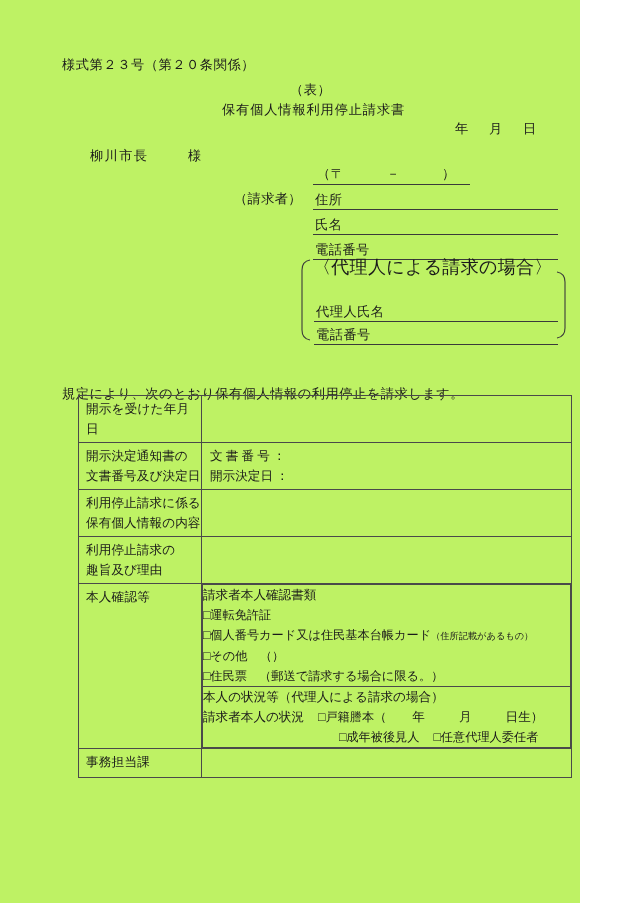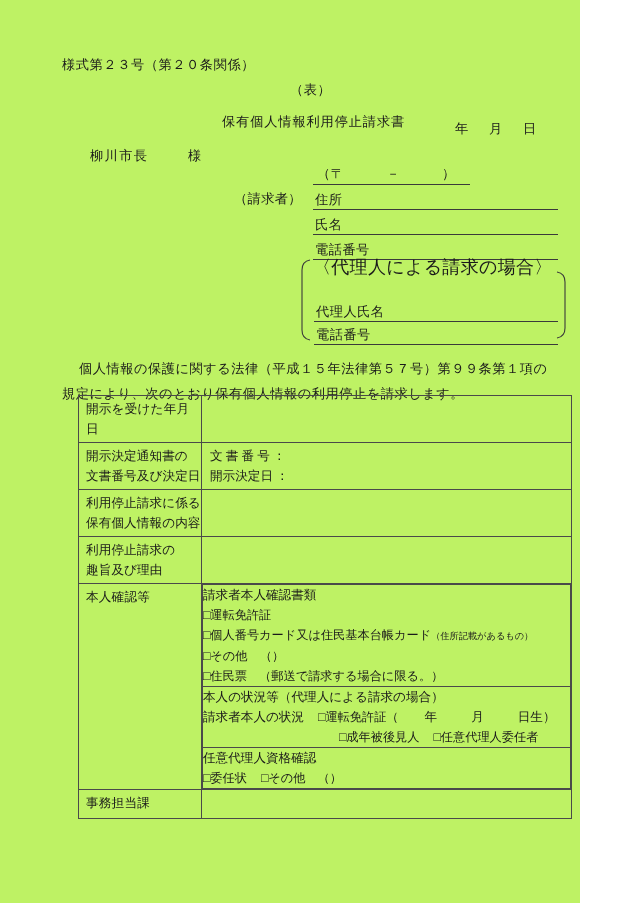--- a/index.html
+++ b/index.html
@@ -20,21 +20,21 @@
     overflow: hidden;
   }
 
   
   .abs { position: absolute; white-space: nowrap; }
   .t13 { font-size: 13.2px; }
 
   
   #form-number   { left: 62px;  top: 56px;  letter-spacing: .6px; }
   #omote-label   { left: 290px; top: 81px;  letter-spacing: .6px; }
-  #doc-title     { left: 222px; top: 101px; letter-spacing: .9px; margin-top: 12px; }
+  #doc-title     { left: 222px; top: 101px; letter-spacing: .9px; }
 
   #date-line {
     left: 455px; top: 120px;
     letter-spacing: .5px;
   }
   #date-line span { display: inline-block; }
   #date-y { width: 34px; }
   #date-m { width: 34px; }
 
   #addressee-name { left: 90px;  top: 147px; letter-spacing: 1.4px; }
@@ -197,21 +197,21 @@
   </div>
 
   <div class="fieldline" id="agent-name-line">
     <span class="lbl">代理人氏名</span>
   </div>
   <div class="fieldline" id="agent-tel-line">
     <span class="lbl">電話番号</span>
   </div>
 
   <div id="statute">
-    <span class="indent"></span><span>個人情報の保護に関する法律（平成１５年法律第５７号）第９９条第１項の</span><br>
+    <span class="indent"></span><br>
     <span>規定により、次のとおり保有個人情報の利用停止を請求します。</span>
   </div>
 
   <table id="main-table">
     <tbody>
 
       <tr>
         <td class="lbl-cell">
           <div>開示を受けた年月日</div>
         </td>
@@ -259,32 +259,26 @@
                   <div class="cb">□運転免許証</div>
                   <div class="cb"><span>□個人番号カード又は住民基本台帳カード</span><span class="note">（住所記載があるもの）</span></div>
                   <div class="cb"><span>□その他　（</span><span class="sp" style="width:218px;"></span><span>）</span></div>
                   <div class="cb">□住民票　（郵送で請求する場合に限る。）</div>
                 </td>
               </tr>
 
               <tr>
                 <td>
                   <div>本人の状況等（代理人による請求の場合）</div>
-                  <div><span>請求者本人の状況</span><span class="wide-sp"></span><span class="cb">□運転免許証（</span><span class="mid-sp"></span><span>年</span><span class="long-sp"></span><span>月</span><span class="long-sp"></span><span>日生）</span></div>
+                  <div><span>請求者本人の状況</span><span class="wide-sp"></span><span class="cb">□戸籍謄本（</span><span class="mid-sp"></span><span>年</span><span class="long-sp"></span><span>月</span><span class="long-sp"></span><span>日生）</span></div>
                   <div><span class="indent-r"></span><span class="cb">□成年被後見人</span><span class="wide-sp"></span><span class="cb">□任意代理人委任者</span></div>
                 </td>
               </tr>
 
 
-              <tr>
-                <td>
-                  <div>任意代理人資格確認</div>
-                  <div class="cb"><span>□委任状</span><span class="wide-sp"></span><span>□その他　（</span><span class="sp" style="width:206px;"></span><span>）</span></div>
-                </td>
-              </tr>
 
             </tbody>
           </table>
         </td>
       </tr>
 
       <tr>
         <td class="lbl-cell">
           <div>事務担当課</div>
         </td>

